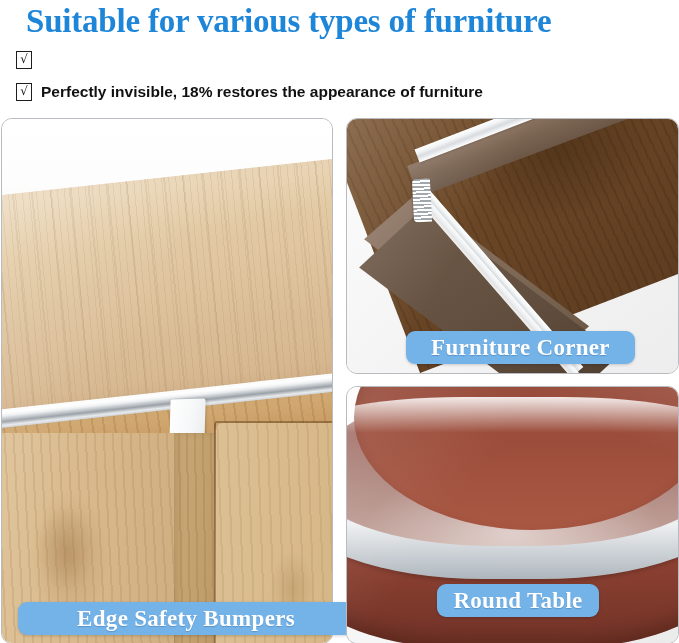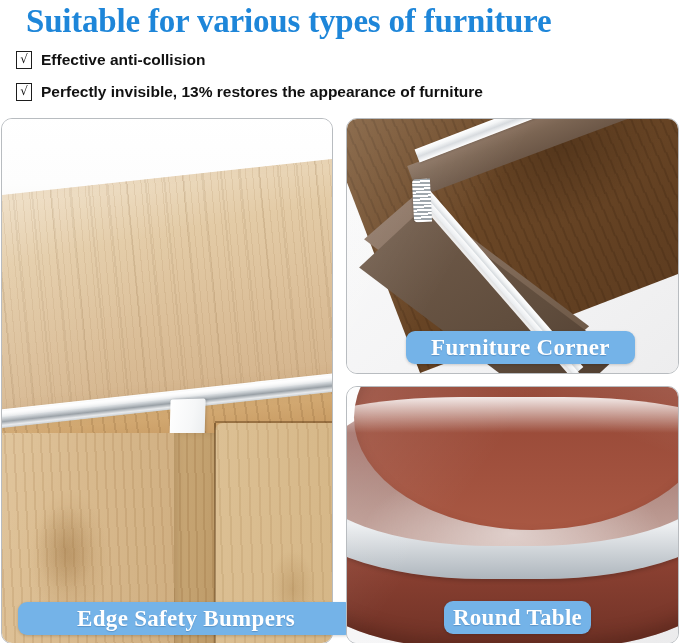--- a/index.html
+++ b/index.html
@@ -330,36 +330,35 @@
     line-height: 23px;
     letter-spacing: 0.3px;
     color: #ffffff;
     text-shadow: 0 1px 1px rgba(40,90,140,0.35);
     white-space: nowrap;
     box-shadow: 0 1px 3px rgba(0,0,0,0.18);
     text-align: center;
   }
   #caption-edge-bumpers  { left: 18px;  top: 602px; width: 336px; height: 33px; }
   #caption-furniture-corner { left: 406px; top: 331px; width: 229px; height: 33px; }
-  #caption-round-table   { left: 437px; top: 601px; width: 147px; height: 33px; margin-left: 7px; }
+  #caption-round-table   { left: 437px; top: 584px; width: 162px; height: 33px; }
 </style>
 </head>
 <body>
 
 <div id="header">
   <div id="page-title">Suitable for various types of furniture</div>
 
   <div class="bullet-row" id="bullet-row-0">
     <span class="check-box">√</span>
-    <span class="bullet-text">Effective anti-collision</span>
   </div>
 
   <div class="bullet-row" id="bullet-row-1">
     <span class="check-box">√</span>
-    <span class="bullet-text">Perfectly invisible, 13% restores the appearance of furniture</span>
+    <span class="bullet-text">Perfectly invisible, 18% restores the appearance of furniture</span>
   </div>
 </div>
 
 <div class="panel" id="panel-edge-bumpers">
   <div class="photo" id="photo-edge">
     <div class="sky"></div>
     <div class="tabletop"></div>
     <div class="edge-strip"></div>
     <div class="edge-strip-hi"></div>
     <div class="apron"></div>

